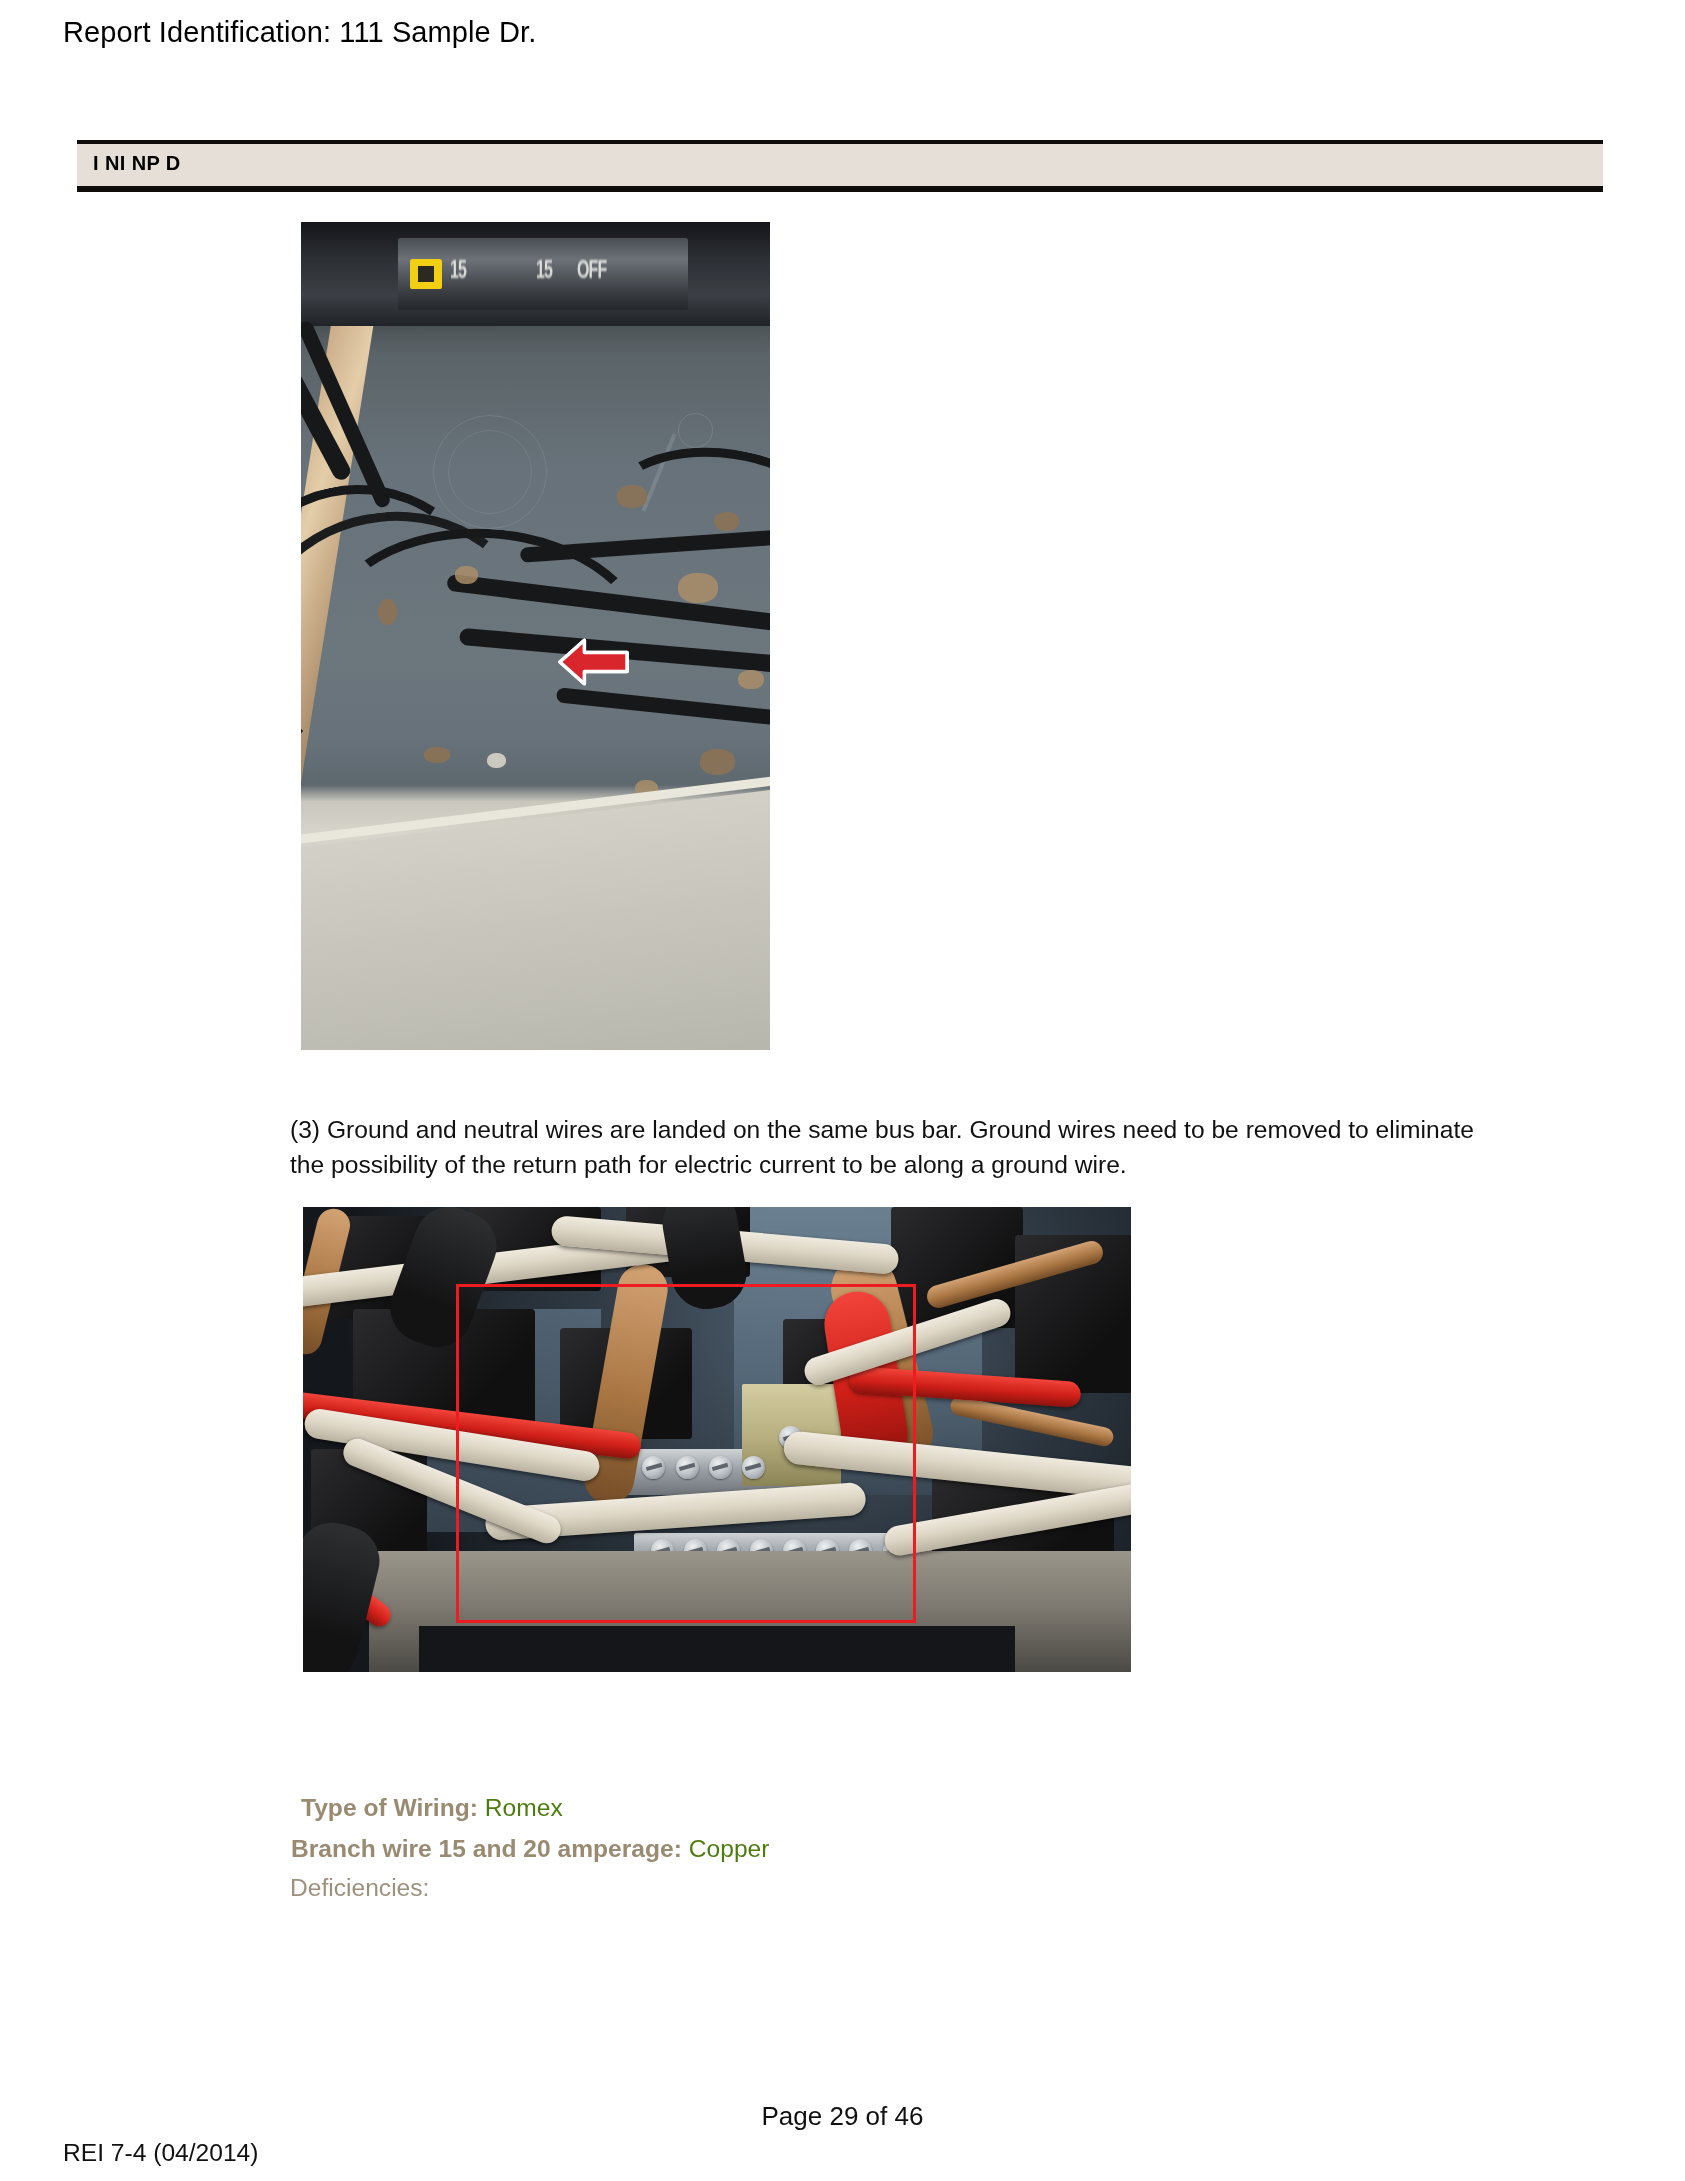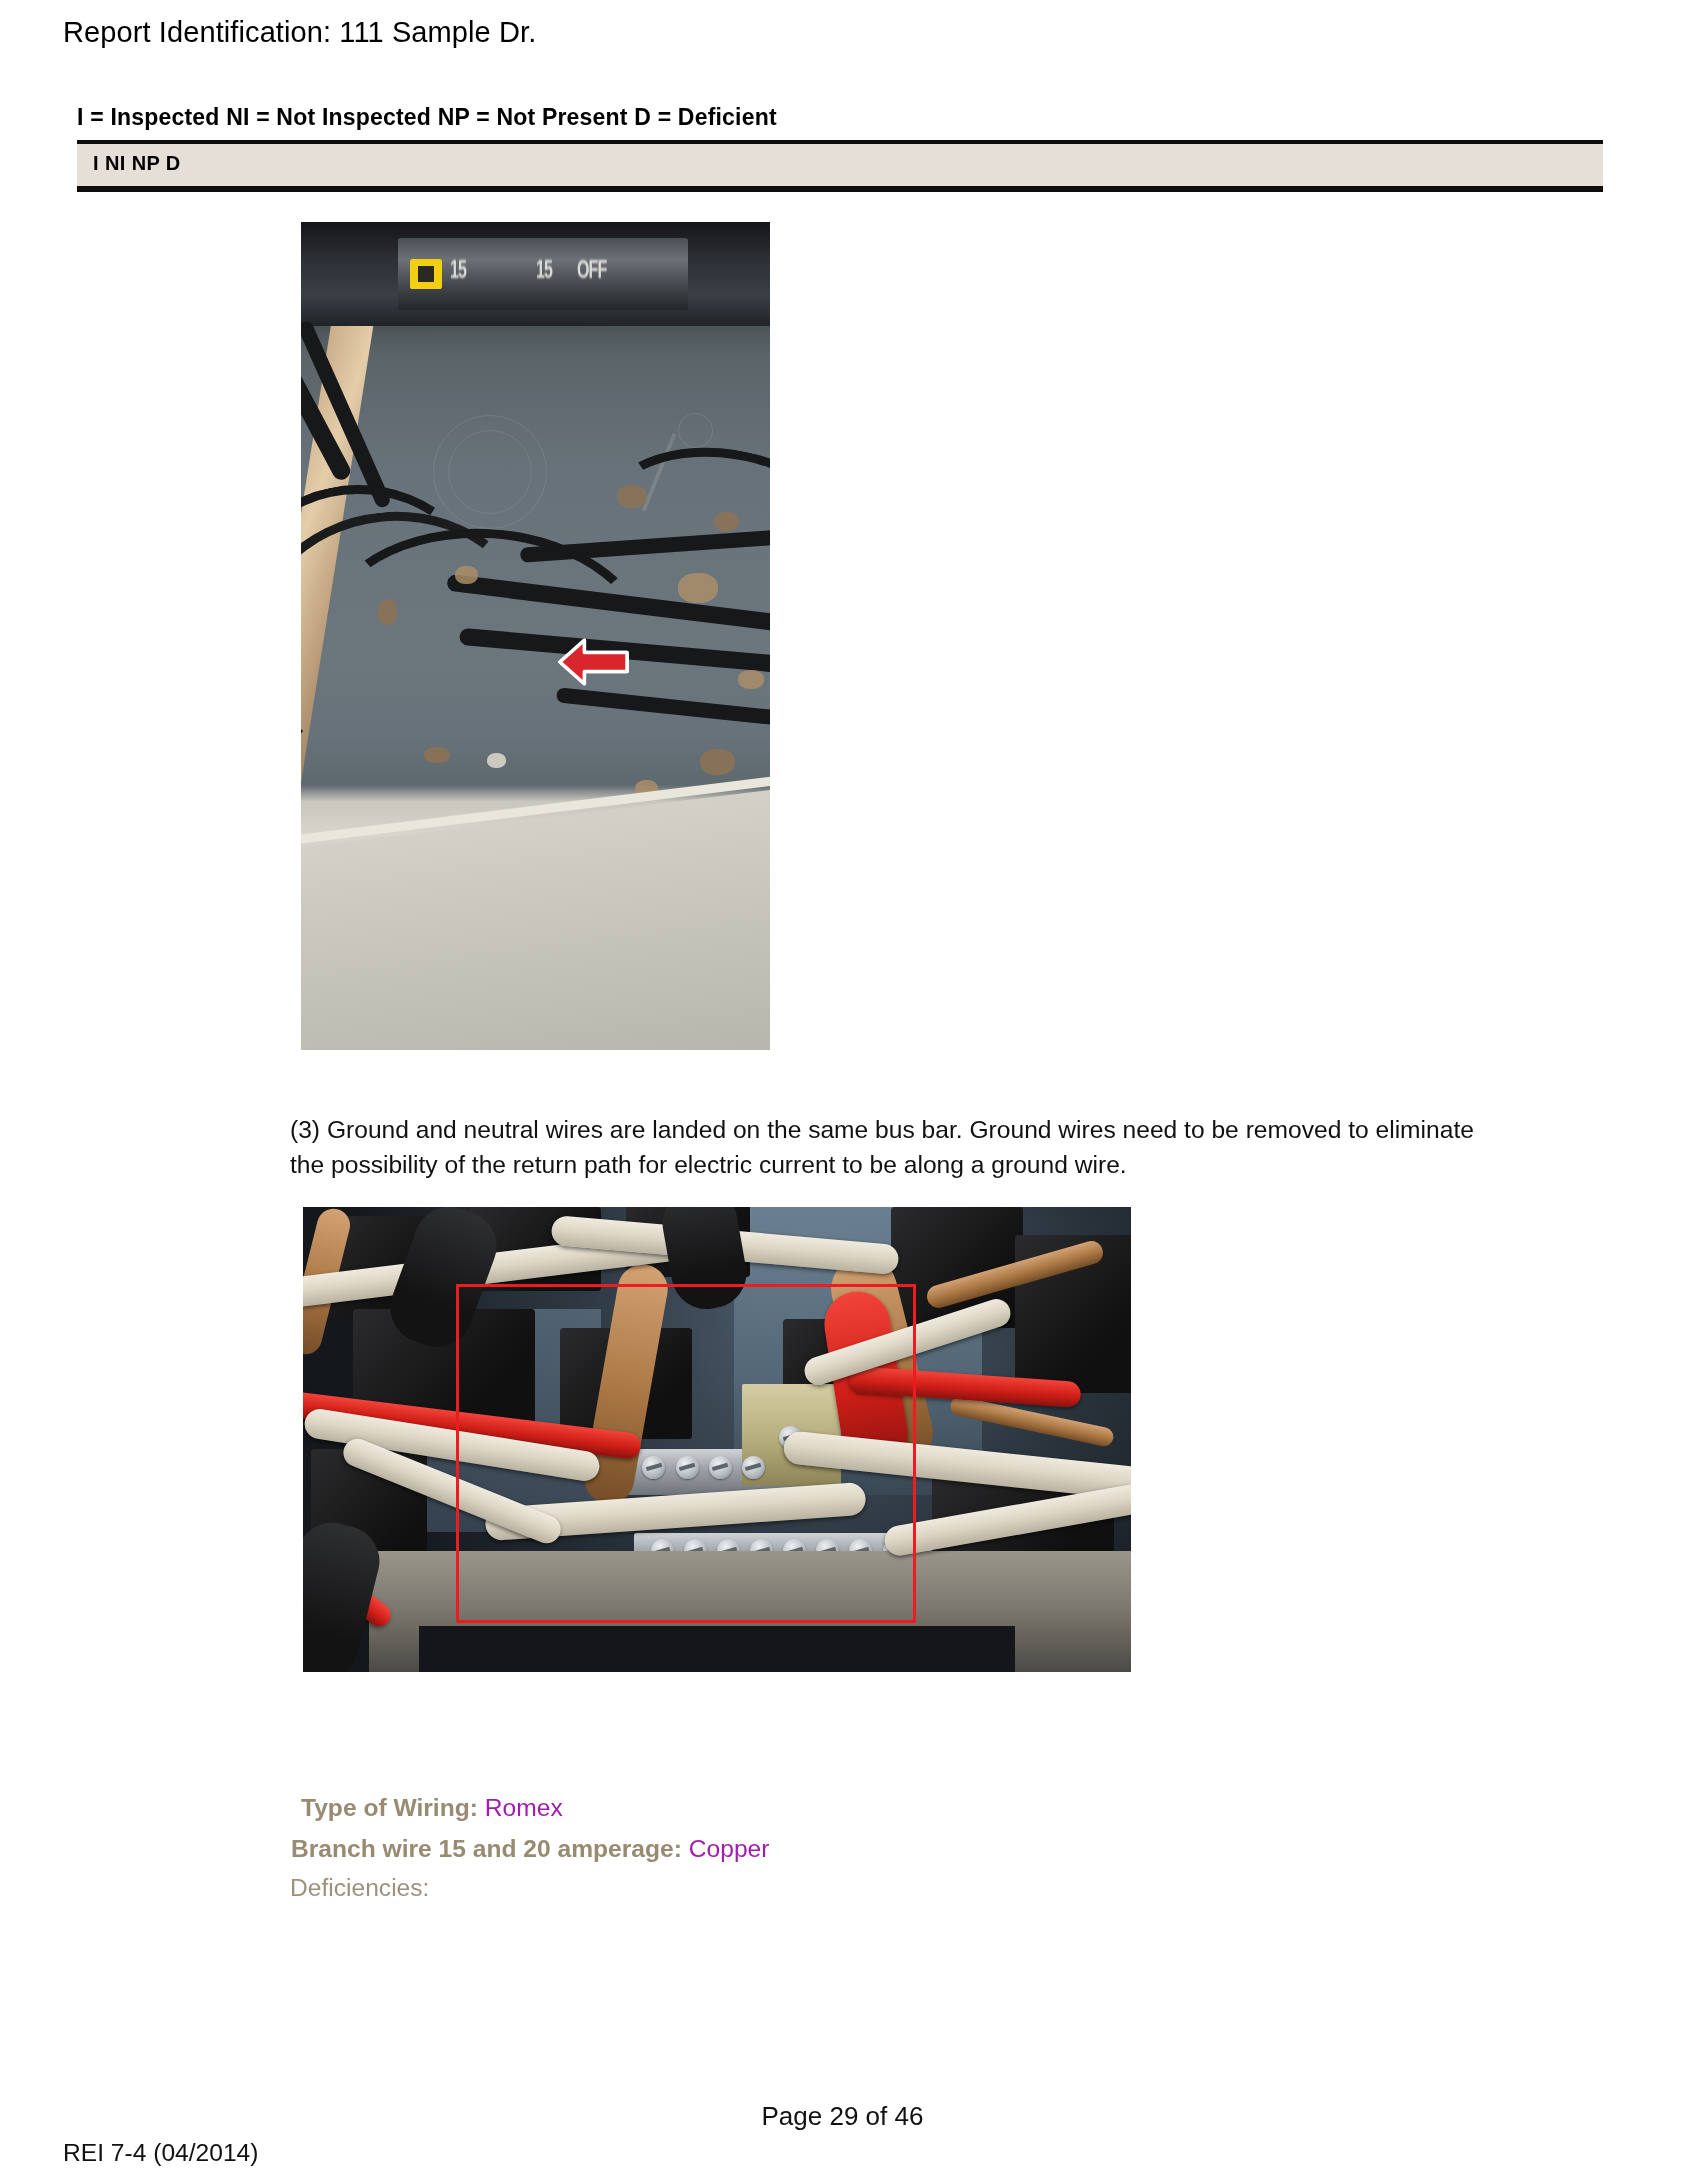--- a/index.html
+++ b/index.html
@@ -389,21 +389,21 @@
 
   .field-row {
     position: absolute;
     font-size: 24.6px;
     white-space: nowrap;
   }
   .field-label {
     font-weight: bold;
     color: #998a72;
   }
-  .field-value { color: #a21caf; }
+  .field-value { color: #4d7c0f; }
 
   #field-type-of-wiring { left: 301px; top: 1794px; }
   #field-branch-wire    { left: 291px; top: 1835px; }
 
   #deficiencies-label {
     position: absolute;
     left: 290px;
     top: 1874px;
     font-size: 24.6px;
     color: #9d917d;
@@ -432,21 +432,20 @@
     color: #111;
   }
 </style>
 </head>
 <body>
 
 <div class="page">
 
   <div class="report-id">Report Identification: 111 Sample Dr.</div>
 
-  <div class="legend-line">I = Inspected  NI = Not Inspected  NP = Not Present  D = Deficient</div>
 
   <div class="colhdr-wrap">
     <div class="rule-top"></div>
     <div class="colhdr-bar">
       <div class="labels">I   NI  NP   D</div>
     </div>
     <div class="rule-bot"></div>
   </div>
 
   <div class="photo" id="photo-panel-wires">

